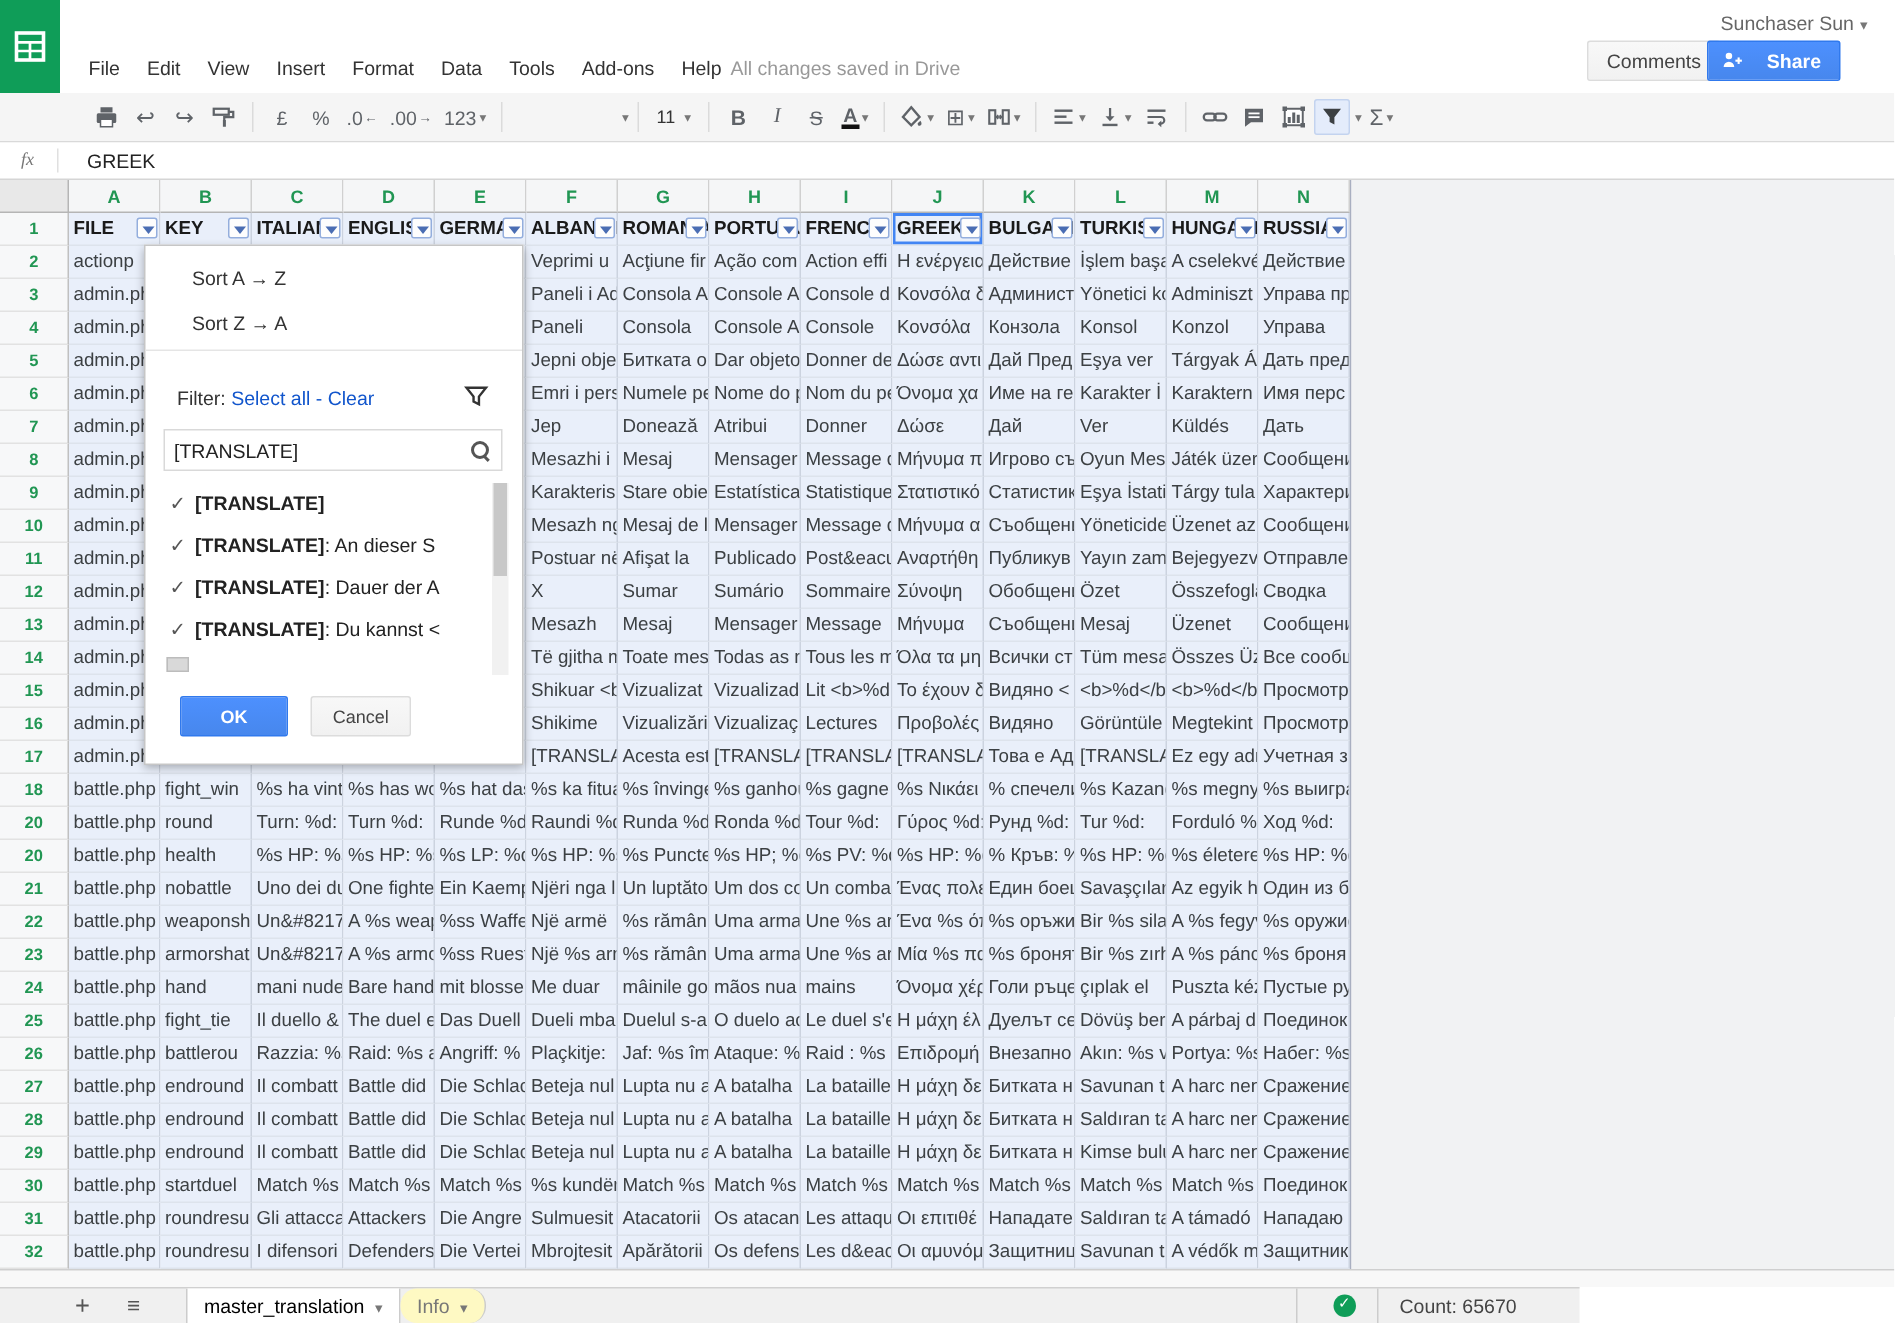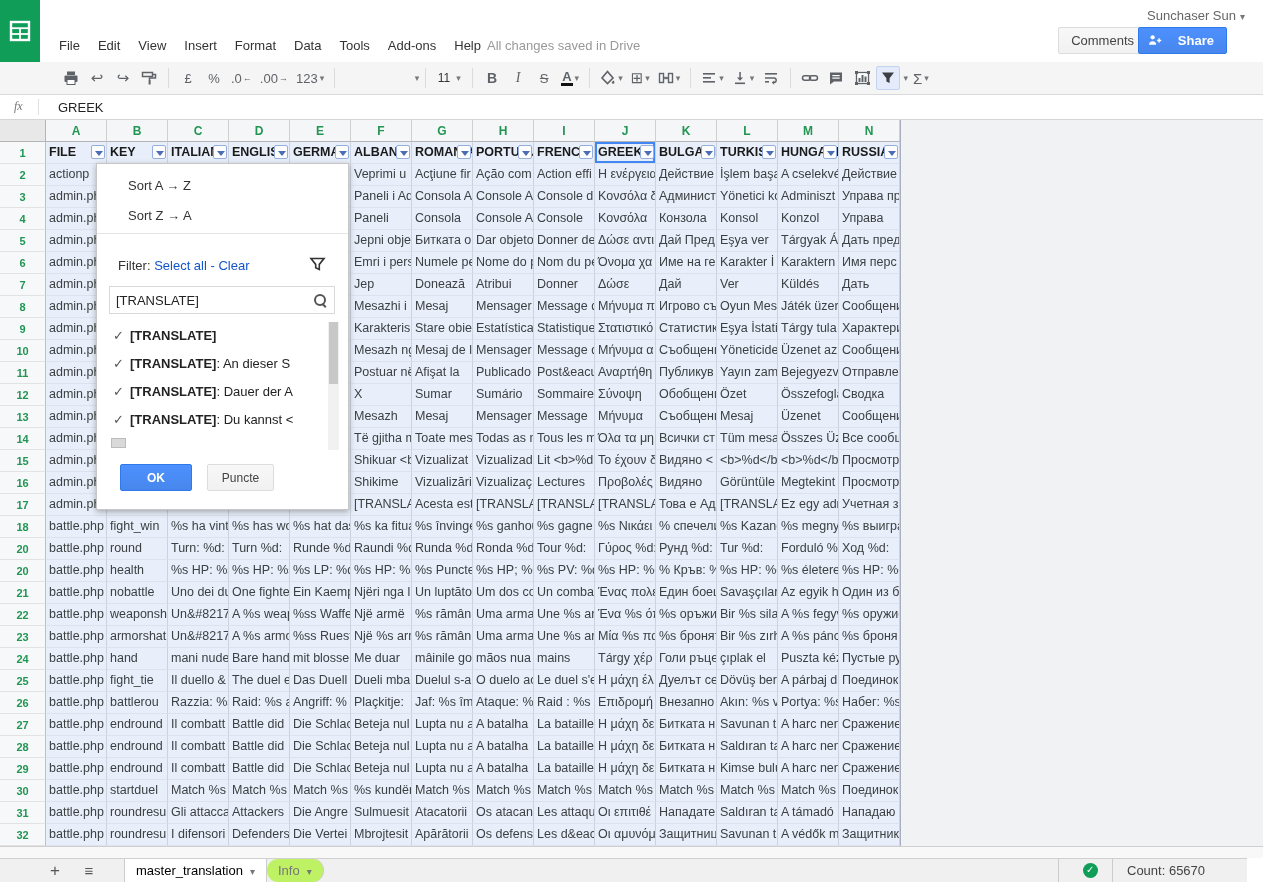--- a/index.html
+++ b/index.html
@@ -90,28 +90,28 @@
   .list-vscroll { position:absolute; right:9px; top:158px; width:11px; height:128px; background:#f1f1f1; }
   .list-vscroll .thumb { position:absolute; left:1px; top:0; width:9px; height:62px; background:#c8c8c8; }
   .list-hthumb { position:absolute; left:14px; top:274px; width:15px; height:10px; background:#d9d9d9; border:1px solid #bcbcbc; cursor:pointer; }
   .ok-btn { position:absolute; left:23px; top:300px; width:72px; height:27px; background:linear-gradient(#4d90fe,#4787ed);
     border:1px solid #3079ed; border-radius:2px; color:#fff; font-weight:bold; font-size:12px; font-family:inherit; cursor:pointer; }
   .cancel-btn { position:absolute; left:110px; top:300px; width:67px; height:27px; background:linear-gradient(#f8f8f8,#f1f1f1);
     border:1px solid #dcdcdc; border-radius:2px; color:#444; font-size:12px; font-family:inherit; cursor:pointer; }
 
   
   .hscroll-strip { position:absolute; left:0; top:846px; width:1263px; height:12px; background:#f8f8f8; border-top:1px solid #cfcfcf; }
-  .sheet-bar { position:absolute; left:0; top:858px; width:1247px; height:24px; background:#f0f0f0; border-top:1px solid #d0d0d0; display:flex; align-items:stretch; }
+  .sheet-bar { position:absolute; left:0; top:858px; width:1053px; height:24px; background:#f0f0f0; border-top:1px solid #d0d0d0; display:flex; align-items:stretch; }
   .add-sheet { width:34px; margin-left:38px; display:flex; align-items:center; justify-content:center; color:#555; font-size:17px; cursor:pointer; }
   .add-sheet::before { content:"+"; }
   .all-sheets { width:34px; display:flex; align-items:center; justify-content:center; color:#555; font-size:15px; cursor:pointer; }
   .all-sheets::before { content:"≡"; }
   .tab { display:flex; align-items:center; gap:7px; padding:0 11px; font-size:13px; cursor:pointer; border-left:1px solid #ccc; border-right:1px solid #ccc; }
   .tab.active { background:#fff; color:#000; margin-left:18px; }
-  .tab.inactive { background:#bef264; color:#777; border-left:none;border-radius:11px; }
+  .tab.inactive { background:#fef9c3; color:#777; border-left:none;border-radius:11px; }
   .status-right { position:absolute; right:0; top:0; height:100%; display:flex; align-items:center; }
   .status-sep { width:1px; height:100%; background:#ccc; }
   .check-circle { width:15px; height:15px; border-radius:50%; background:#0f9d58; margin:0 14px 0 24px; position:relative; }
   .check-circle::after { content:"✓"; position:absolute; left:3px; top:1px; color:#fff; font-size:10px; }
   .count-label { font-size:13px; color:#444; margin-right:14px; min-width:120px; }
 </style>
 </head>
 <body>
 
 <div class="app">
@@ -693,21 +693,21 @@
           <div class="row-num">24</div>
           <div class="cell">battle.php</div>
           <div class="cell">hand</div>
           <div class="cell">mani nude</div>
           <div class="cell">Bare hand</div>
           <div class="cell">mit blosse</div>
           <div class="cell">Me duar</div>
           <div class="cell">mâinile go</div>
           <div class="cell">mãos nua</div>
           <div class="cell">mains</div>
-          <div class="cell">Tárgy χέρ</div>
+          <div class="cell">Όνομα χέρ</div>
           <div class="cell">Голи ръце</div>
           <div class="cell">çıplak el</div>
           <div class="cell">Puszta kéz</div>
           <div class="cell">Пустые ру</div>
         </div>
         <div class="grid-row">
           <div class="row-num">25</div>
           <div class="cell">battle.php</div>
           <div class="cell">fight_tie</div>
           <div class="cell">Il duello &amp;</div>
@@ -869,21 +869,21 @@
         <div class="filter-item"><span class="check-icon"></span><span class="fi-name">[TRANSLATE]</span><span></span></div>
         <div class="filter-item"><span class="check-icon"></span><span class="fi-name">[TRANSLATE]</span><span>: An dieser S</span></div>
         <div class="filter-item"><span class="check-icon"></span><span class="fi-name">[TRANSLATE]</span><span>: Dauer der A</span></div>
         <div class="filter-item"><span class="check-icon"></span><span class="fi-name">[TRANSLATE]</span><span>: Du kannst &lt;</span></div>
       </div>
     <div class="list-vscroll">
         <div class="thumb"></div>
       </div>
     <div class="list-hthumb"></div>
     <button class="ok-btn">OK</button>
-    <button class="cancel-btn">Puncte</button>
+    <button class="cancel-btn">Cancel</button>
   </div>
 
   <div class="hscroll-strip"></div>
   <div class="sheet-bar">
     <span class="add-sheet"></span>
     <span class="all-sheets"></span>
     <span id="tabs" style="display:flex">
         <div class="tab active">
           <span>master_translation</span>
           <span class="caret"></span>

